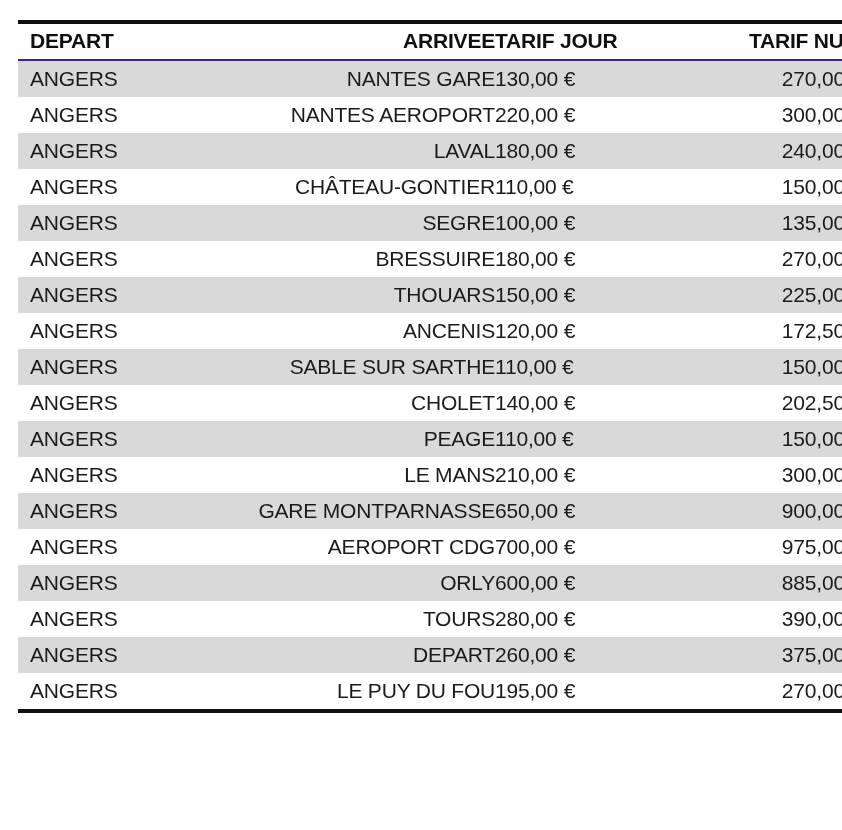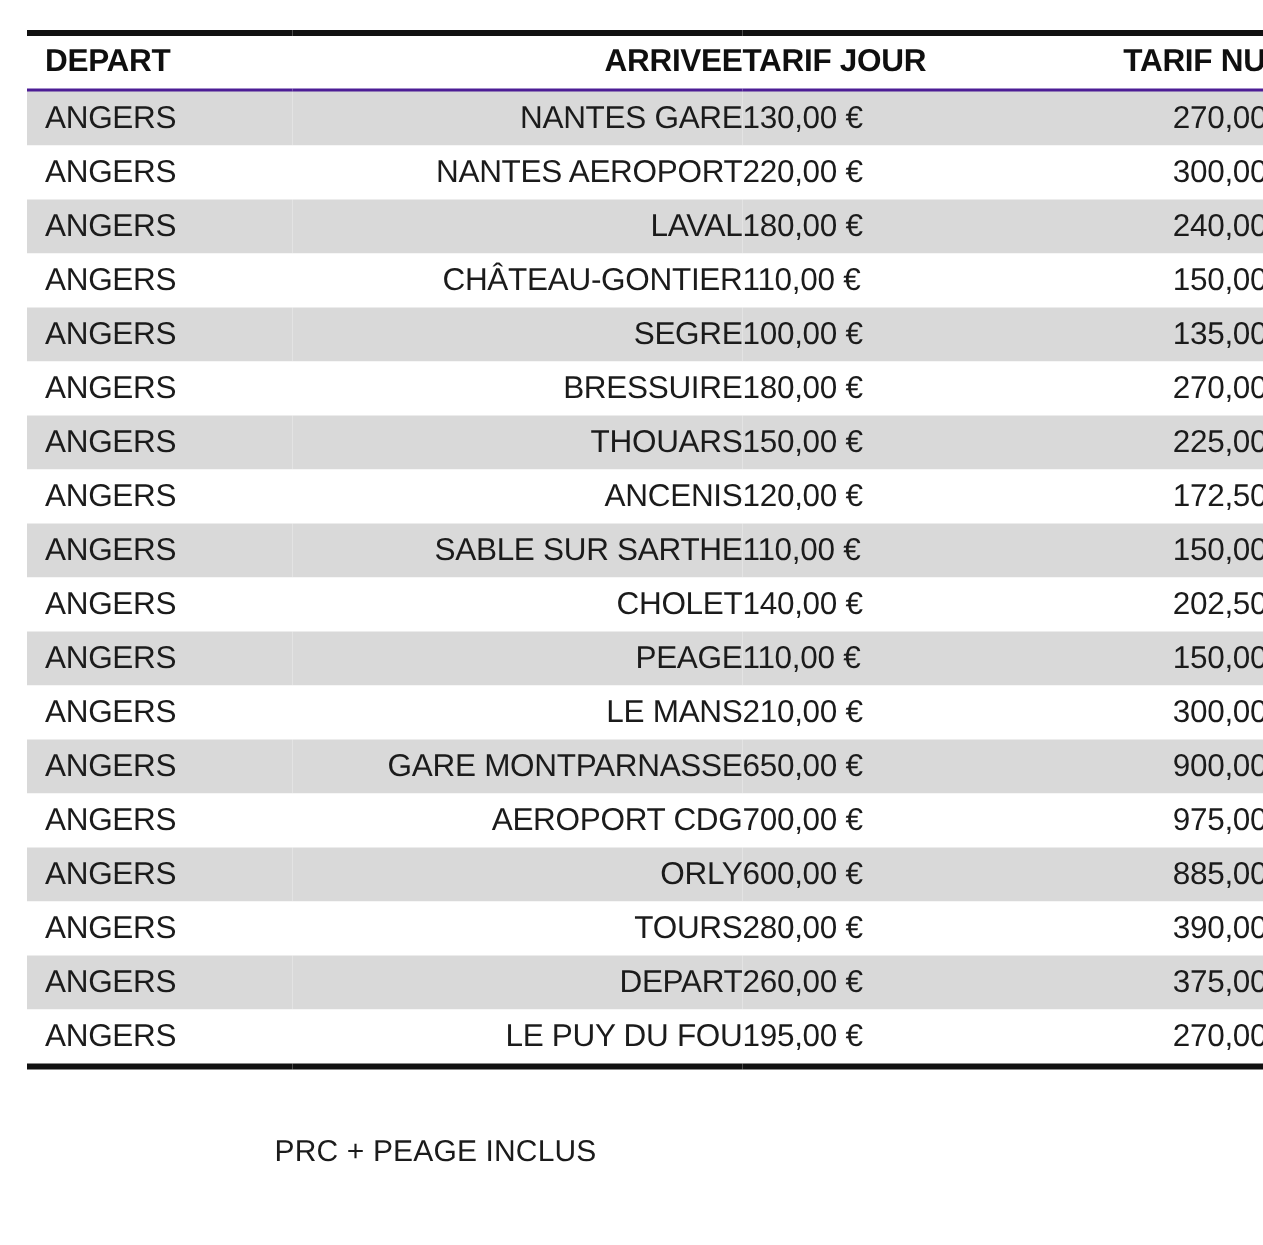--- a/index.html
+++ b/index.html
@@ -214,16 +214,15 @@
         <tr class="plain last-row">
           <td class="col-depart">ANGERS</td>
           <td class="col-arrivee">LE PUY DU FOU</td>
           <td class="col-jour">195,00 €</td>
           <td class="col-nuit">270,00 €</td>
         </tr>
       </tbody>
   </table>
 
   <div class="notes">
-    <div class="note-line">PRC + PEAGE INCLUS</div>
   </div>
 
 </div>
 
 </body></html>

